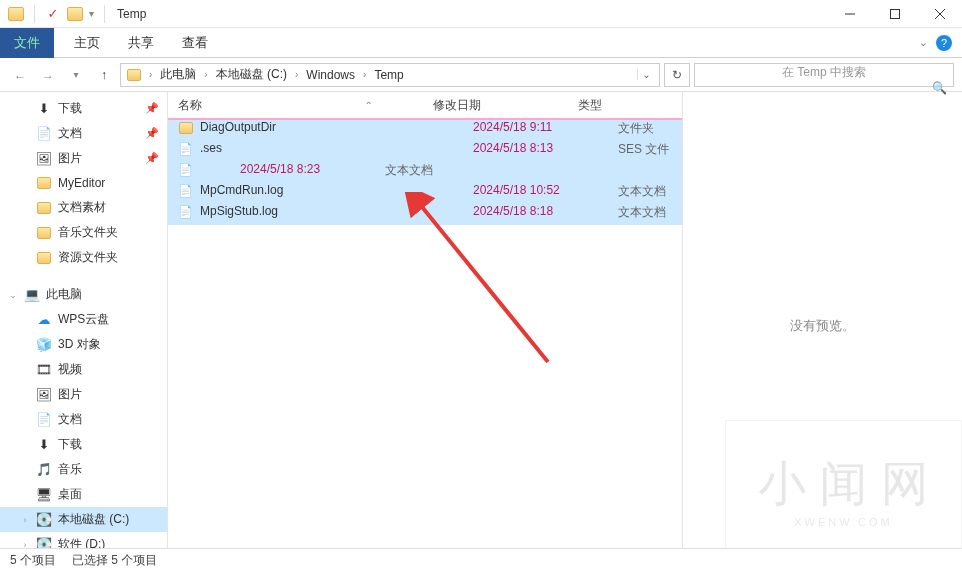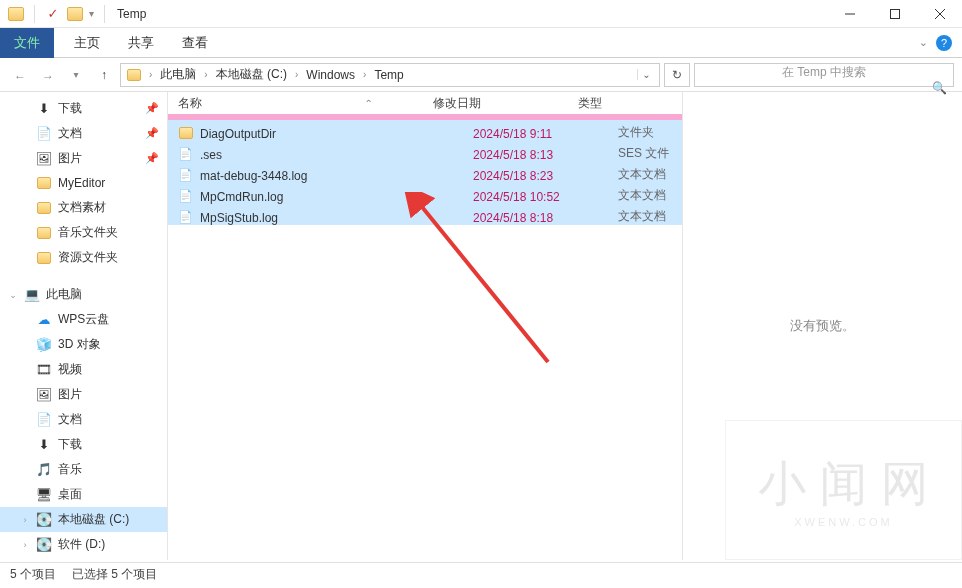--- a/index.html
+++ b/index.html
@@ -38,41 +38,41 @@
 .side-item { display: flex; align-items: center; gap: 6px; padding: 4px 8px 4px 20px; font-size: 12px; color: #333; white-space: nowrap; }
 .side-item.selected { background: #cce8ff; }
 .side-tree { width: 10px; color: #999; font-size: 9px; text-align: center; }
 .side-ico { width: 16px; height: 16px; display: inline-flex; align-items: center; justify-content: center; font-size: 13px; }
 .pin { margin-left: auto; color: #888; font-size: 11px; }
 .side-spacer { height: 12px; }
 
 .content { flex: 1; display: flex; }
 
 .filelist { flex: 1; display: flex; flex-direction: column; position: relative; }
-.col-headers { height: 28px; display: flex; align-items: center; border-bottom: 6px solid #f9a8d4; padding-left: 10px; color: #444; font-size: 12px; }
+.col-headers { height: 28px; display: flex; align-items: center; border-bottom: 2px solid #f9a8d4; padding-left: 10px; color: #444; font-size: 12px; }
 .col-name { width: 255px; display: flex; align-items: center; gap: 6px; }
 .col-date { width: 145px; }
 .col-type { flex: 1; }
 .sort-arrow { color: #888; font-size: 10px; margin-left: auto; margin-right: 60px; }
 
 .file-rows { }
-.file-row { height: 21px; display: flex; align-items: flex-end; padding-left: 10px; font-size: 12px; }
+.file-row { height: 21px; display: flex; align-items: flex-start; padding-left: 10px; font-size: 12px; }
 .file-row.sel { background: #cce8ff; }
 .file-ico { width: 16px; height: 16px; margin-right: 6px; display: inline-flex; align-items: center; justify-content: center; }
 .fname { width: 233px; color: #333; }
 .fdate { width: 145px; color: #be185d; margin-left: 40px; }
 .ftype { color: #666; }
 
 .arrow-annotation { position: absolute; left: 230px; top: 100px; pointer-events: none; }
 
 .preview { width: 280px; border-left: 1px solid #e5e5e5; display: flex; align-items: center; justify-content: center; color: #888; font-size: 13px; position: relative; }
 .watermark { position: absolute; bottom: 0; right: 0; width: 237px; height: 140px; opacity: 0.12; display: flex; flex-direction: column; align-items: center; justify-content: center; font-size: 48px; color: #444; border: 1px solid #999; }
 .wm-small { font-size: 11px; letter-spacing: 3px; }
 
-.statusbar { height: 24px; border-top: 1px solid #e0e0e0; display: flex; align-items: center; padding: 0 10px; gap: 16px; font-size: 12px; color: #444; position: absolute; bottom: 2px; left: 0; right: 0; background: #fff; }
+.statusbar { height: 24px; border-top: 1px solid #e0e0e0; display: flex; align-items: center; padding: 0 10px; gap: 16px; font-size: 12px; color: #444; position: absolute; bottom: 16px; left: 0; right: 0; background: #fff; }
 
 svg { display: block; }
 </style>
 </head>
 <body>
 
 <div class="titlebar">
   <div class="titlebar-icons">
     <span class="tb-icon">
         <span class="folder-ico"></span>
@@ -274,21 +274,20 @@
             <span class="ftype">文件夹</span>
           </div>
           <div class="file-row sel">
             <span class="file-ico">📄</span>
             <span class="fname">.ses</span>
             <span class="fdate">2024/5/18 8:13</span>
             <span class="ftype">SES 文件</span>
           </div>
           <div class="file-row sel">
             <span class="file-ico">📄</span>
-            <span class="fname">mat-debug-3448.log</span>
             <span class="fdate">2024/5/18 8:23</span>
             <span class="ftype">文本文档</span>
           </div>
           <div class="file-row sel">
             <span class="file-ico">📄</span>
             <span class="fname">MpCmdRun.log</span>
             <span class="fdate">2024/5/18 10:52</span>
             <span class="ftype">文本文档</span>
           </div>
           <div class="file-row sel">

